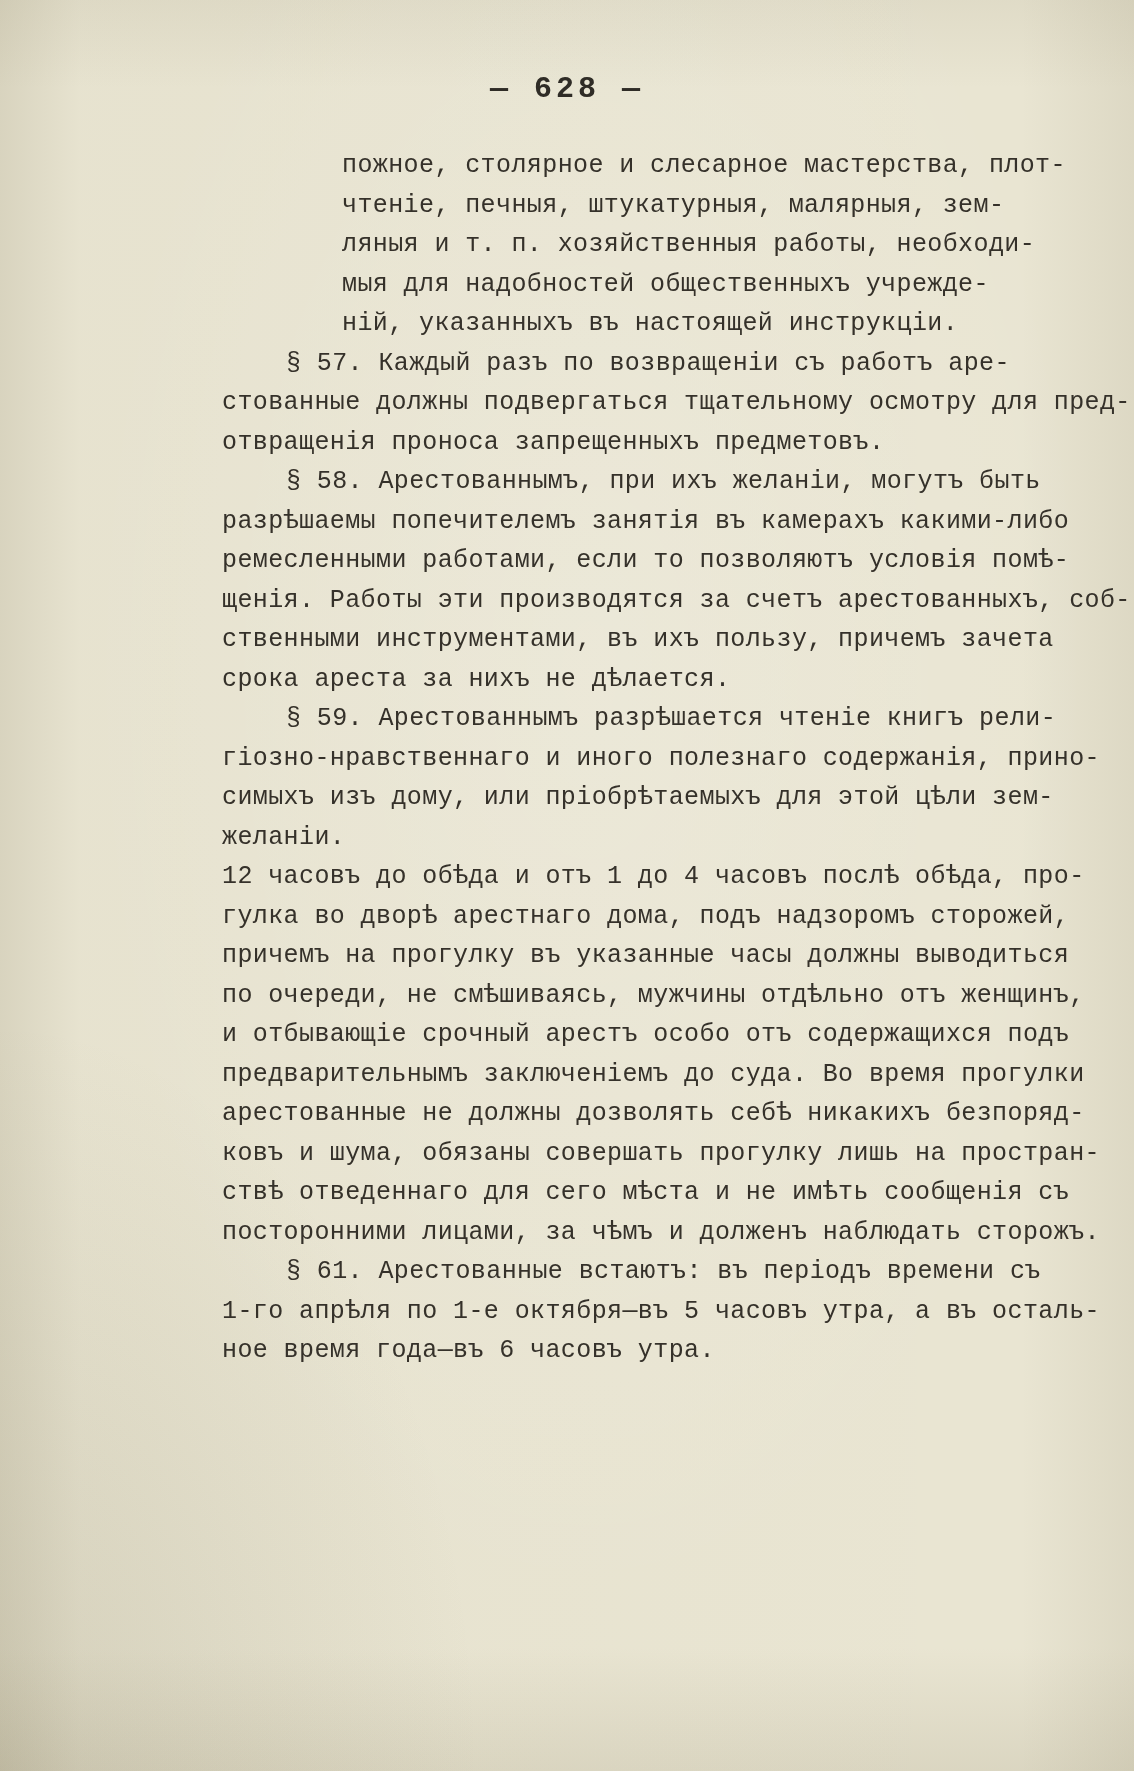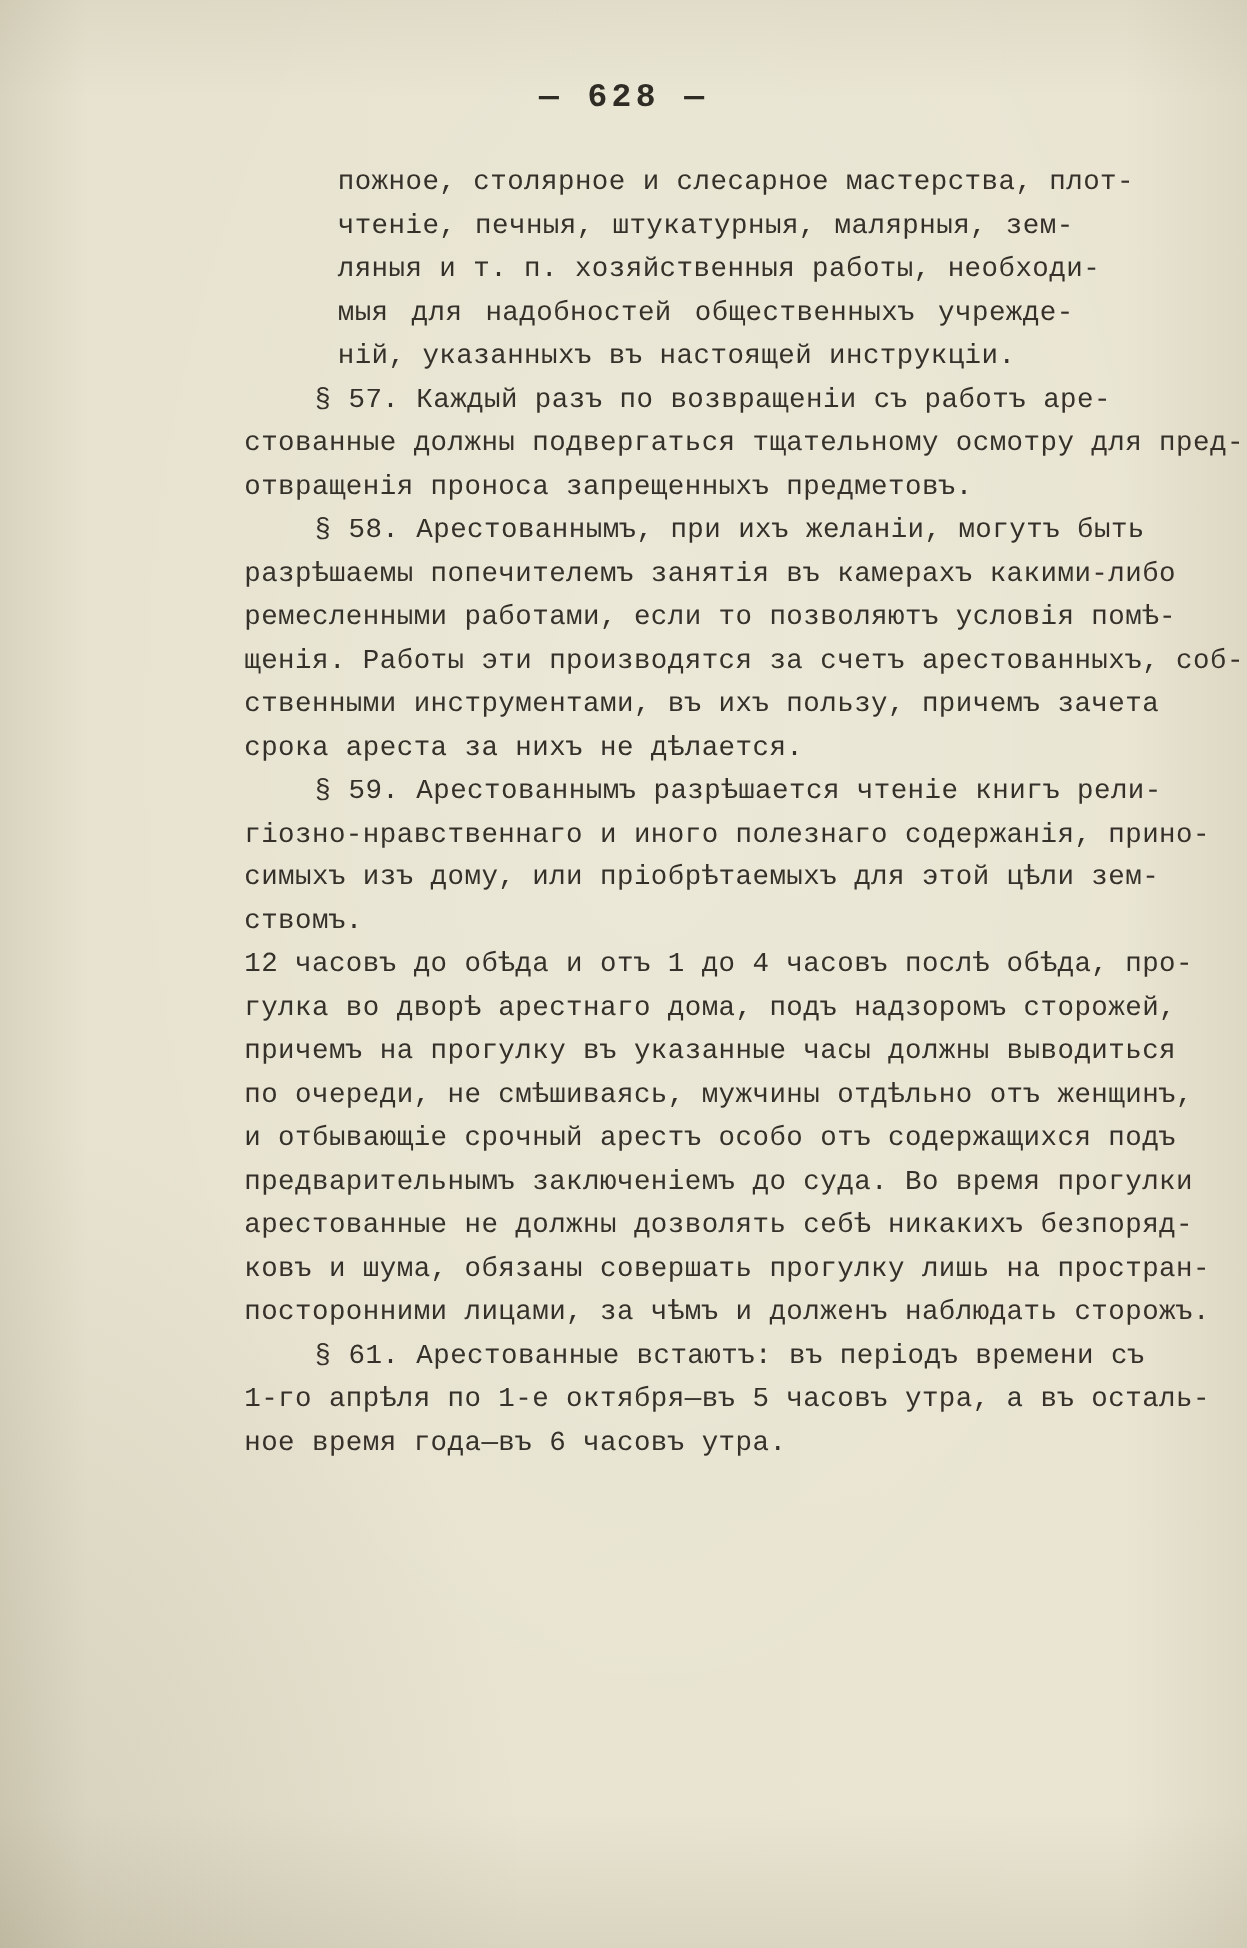--- a/index.html
+++ b/index.html
@@ -58,21 +58,21 @@
     min-height: 39.5px;
   }
   .line.last {
     text-align-last: left;
   }
   .line.para-first {
     text-indent: 64px;
   }
   
   .hang {
-    margin-left: 85px;
+    margin-left: 120px;
   }
 </style>
 </head>
 <body style="background: rgb(233, 229, 210); color: rgb(53, 49, 42);">
 
 <div class="paper">
   <div class="paper-texture"></div>
   <div class="page-number">— 628 —</div>
   <div class="text-block">
       <div class="hang">
@@ -92,31 +92,32 @@
         <div class="line">разрѣшаемы попечителемъ занятія въ камерахъ какими-либо</div>
         <div class="line">ремесленными работами, если то позволяютъ условія помѣ-</div>
         <div class="line">щенія. Работы эти производятся за счетъ арестованныхъ, соб-</div>
         <div class="line">ственными инструментами, въ ихъ пользу, причемъ зачета</div>
         <div class="line last">срока ареста за нихъ не дѣлается.</div>
       </div>
       <div>
         <div class="line para-first">§ 59. Арестованнымъ разрѣшается чтеніе книгъ рели-</div>
         <div class="line">гіозно-нравственнаго и иного полезнаго содержанія, прино-</div>
         <div class="line">симыхъ изъ дому, или пріобрѣтаемыхъ для этой цѣли зем-</div>
-        <div class="line last">ствомъ.</div>
+        <div class="line last">желаніи.</div>
       </div>
       <div>
         <div class="line">12 часовъ до обѣда и отъ 1 до 4 часовъ послѣ обѣда, про-</div>
         <div class="line">гулка во дворѣ арестнаго дома, подъ надзоромъ сторожей,</div>
         <div class="line">причемъ на прогулку въ указанные часы должны выводиться</div>
         <div class="line">по очереди, не смѣшиваясь, мужчины отдѣльно отъ женщинъ,</div>
         <div class="line">и отбывающіе срочный арестъ особо отъ содержащихся подъ</div>
         <div class="line">предварительнымъ заключеніемъ до суда. Во время прогулки</div>
         <div class="line">арестованные не должны дозволять себѣ никакихъ безпоряд-</div>
         <div class="line">ковъ и шума, обязаны совершать прогулку лишь на простран-</div>
+        <div class="line">ствѣ отведеннаго для сего мѣста и не имѣть сообщенія съ</div>
         <div class="line last">посторонними лицами, за чѣмъ и долженъ наблюдать сторожъ.</div>
       </div>
       <div>
         <div class="line para-first">§ 61. Арестованные встаютъ: въ періодъ времени съ</div>
         <div class="line">1-го апрѣля по 1-е октября—въ 5 часовъ утра, а въ осталь-</div>
         <div class="line last">ное время года—въ 6 часовъ утра.</div>
       </div>
     </div>
 </div>
 

